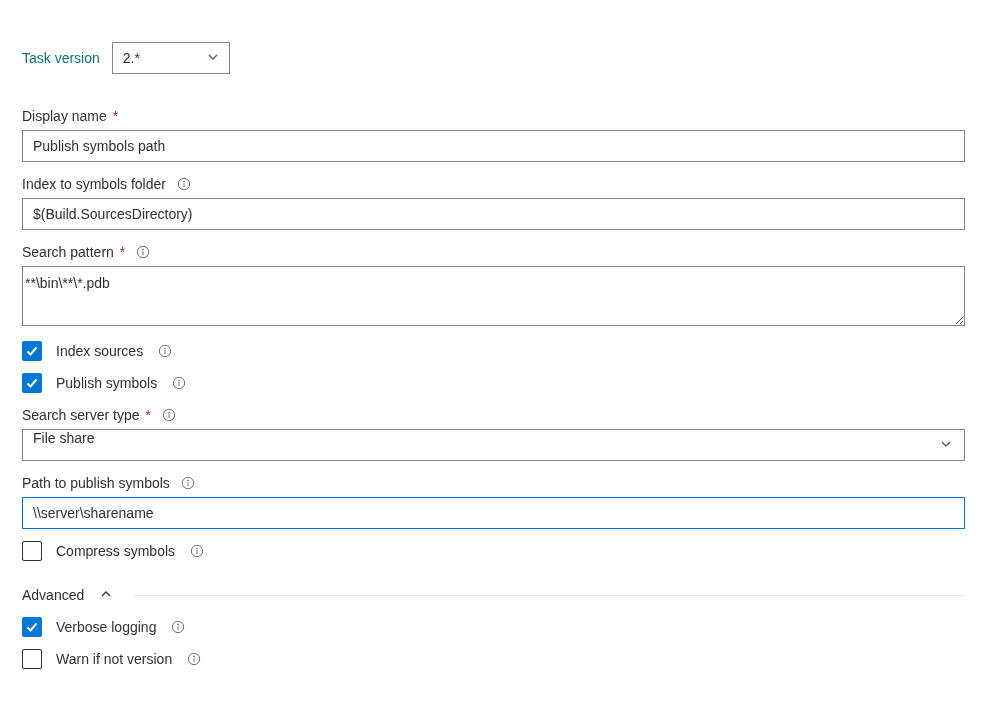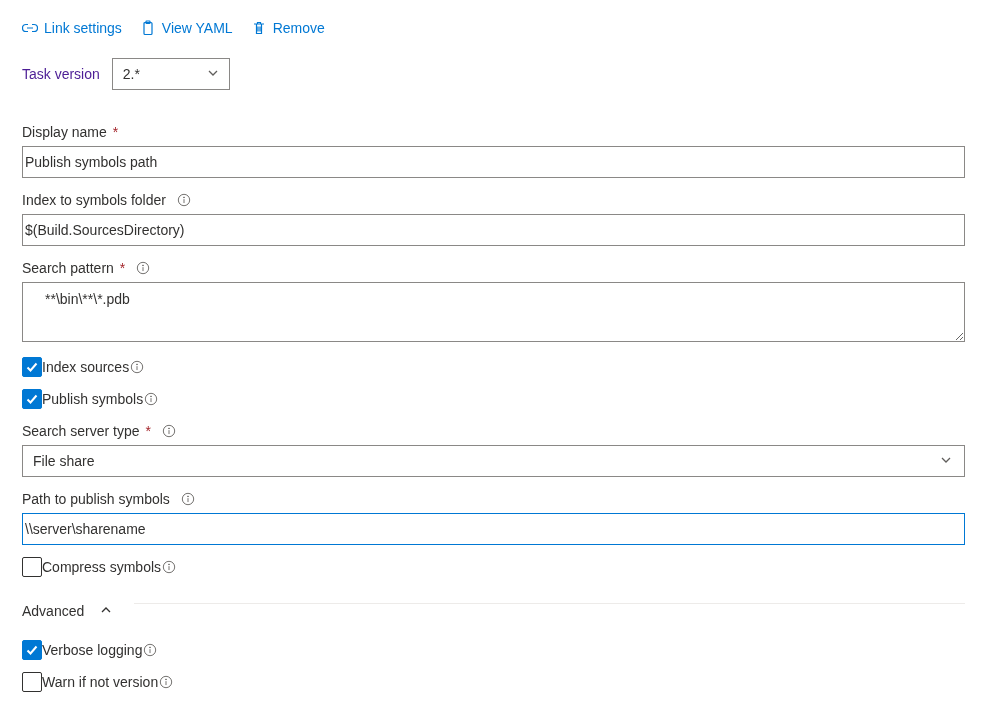--- a/index.html
+++ b/index.html
@@ -47,21 +47,21 @@
       justify-content: center;
       color: #605e5c;
     }
     .info-icon svg { width: 14px; height: 14px; }
     .row-version {
       display: flex;
       align-items: center;
       gap: 12px;
       margin-bottom: 34px;
     }
-    .label-inline { color: #4c1d95; }
+    .label-inline { color: #0f766e; }
     .select-small {
       position: relative;
       width: 118px;
       height: 32px;
       border: 1px solid #8a8886;
       display: flex;
       align-items: center;
       padding: 0 10px;
       cursor: pointer;
       background: #fff;
@@ -79,43 +79,43 @@
       gap: 10px;
       margin-bottom: 6px;
       margin-top: 14px;
       color: #323130;
     }
     .req { color: #a4262c; margin-left: 2px; }
     .text-input {
       width: 100%;
       height: 32px;
       border: 1px solid #8a8886;
-      padding: 0 2px;
+      padding: 0 10px;
       font-size: 14px;
       font-family: inherit;
       color: #323130;
       outline: none;
       background: #fff;
     }
     .text-input.focused { border-color: #0078d4; }
     .textarea-input {
       width: 100%;
       min-height: 60px;
       border: 1px solid #8a8886;
-      padding: 8px 22px;
+      padding: 8px 2px;
       font-size: 14px;
       font-family: inherit;
       color: #323130;
       resize: both;
       outline: none;
     }
     .checkbox-row {
       display: flex;
       align-items: center;
-      gap: 0;
+      gap: 14px;
       margin-top: 12px;
     }
     .checkbox {
       width: 20px; height: 20px;
       border: 1px solid #323130;
       display: flex;
       align-items: center;
       justify-content: center;
       cursor: pointer;
       border-radius: 2px;
@@ -127,78 +127,57 @@
       color: #fff;
     }
     .checkbox svg { width: 14px; height: 14px; }
     .checkbox-label { color: #323130; }
     .select-full {
       position: relative;
       width: 100%;
       height: 32px;
       border: 1px solid #8a8886;
       display: flex;
-      align-items: center;
+      align-items: flex-start;
       padding: 0 10px;
       cursor: pointer;
       background: #fff;
     }
     .select-full .chev {
       position: absolute;
       right: 12px;
       top: 50%;
       transform: translateY(-50%);
       color: #605e5c;
     }
     .section-header {
       display: flex;
-      align-items: flex-start;
+      align-items: center;
       gap: 16px;
       margin-top: 26px;
-      margin-bottom: 21px;
+      margin-bottom: 14px;
       cursor: pointer;
     }
     .section-title { font-size: 14px; color: #323130; }
     .section-divider {
       flex: 1;
       height: 1px;
       background: #edebe9;
       margin-left: 6px;
     }
     .chev svg, .chev-up svg { width: 12px; height: 12px; }
     .first-field-label { margin-top: 0; }
   </style>
 </head>
 <body>
 
 
 
 
 <div class="header">
-  <div class="header-actions">
-    <div class="action-link">
-      <svg viewBox="0 0 16 16" fill="none" stroke="currentColor" stroke-width="1.2">
-          <path d="M6 4.5h-2a3.5 3.5 0 0 0 0 7h2M10 4.5h2a3.5 3.5 0 0 1 0 7h-2M5 8h6"></path>
-        </svg>
-      <span>Link settings</span>
-    </div>
-    <div class="action-link">
-      <svg viewBox="0 0 16 16" fill="none" stroke="currentColor" stroke-width="1.2">
-          <rect x="4" y="2.5" width="8" height="12" rx="1"></rect>
-          <rect x="6" y="1" width="4" height="2.5" rx="0.5"></rect>
-        </svg>
-      <span>View YAML</span>
-    </div>
-    <div class="action-link">
-      <svg viewBox="0 0 16 16" fill="none" stroke="currentColor" stroke-width="1.2">
-          <path d="M3 4h10M5.5 4v9.5h5V4M6.5 4V2.5h3V4M7 6.5v5M9 6.5v5"></path>
-        </svg>
-      <span>Remove</span>
-    </div>
-  </div>
 </div>
 
 
 <div class="row-version">
   <span class="label-inline">Task version</span>
   <div class="select-small">
     <span>2.*</span>
     <span class="chev">
       <svg viewBox="0 0 12 12" fill="none" stroke="currentColor" stroke-width="1.3">
           <path d="M2 4l4 4 4-4"></path>

